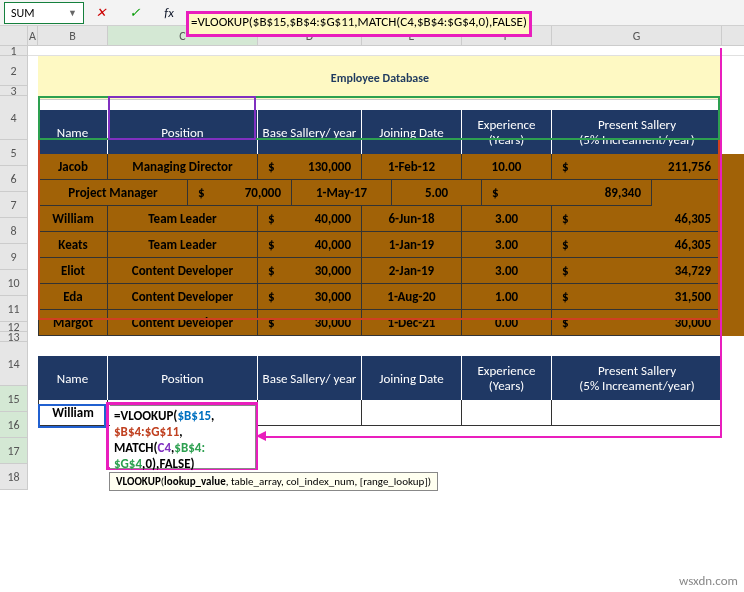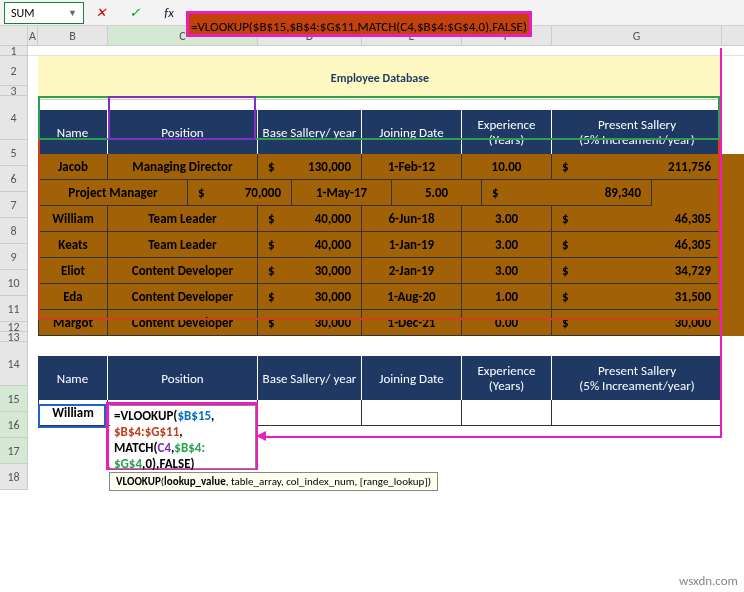--- a/index.html
+++ b/index.html
@@ -5,21 +5,21 @@
     * { margin: 0; padding: 0; box-sizing: border-box; }
     body { font-family: Calibri, Arial, sans-serif; font-size: 13px; background: #fff; width: 744px; height: 592px; overflow: hidden; position: relative; }
     
     .namebox-row { display: flex; align-items: center; height: 26px; border-bottom: 1px solid #d0d0d0; background: #f3f3f3; }
     .namebox { width: 80px; height: 22px; background: #fff; border: 1px solid #15803d; margin-left: 4px; padding: 2px 6px; font-size: 12px; display: flex; align-items: center; justify-content: space-between; }
     .namebox-chev { font-size: 9px; color: #666; }
     .fx-btn { width: 22px; height: 22px; margin: 0 6px; display: flex; align-items: center; justify-content: center; font-style: italic; color: #0f172a; cursor: pointer; }
     .fx-btn.cancel { color: #c00; }
     .fx-btn.confirm { color: #090; }
     .formula-bar-wrap { flex: 1; position: relative; }
-    .formula-highlight { position: absolute; left: 0; top: -2px; border: 3px solid #e91ebd; padding: 0 2px; height: 26px; display: flex; align-items: flex-end; font-size: 13px; background: #c2410c; }
+    .formula-highlight { position: absolute; left: 0; top: -2px; border: 3px solid #e91ebd; padding: 0 2px; height: 26px; display: flex; align-items: flex-start; font-size: 13px; background: #fef9c3; }
 
     .col-headers { display: flex; height: 20px; background: #e6e6e6; border-bottom: 1px solid #ccc; }
     .corner { width: 28px; border-right: 1px solid #ccc; background: #e6e6e6; }
     .col-h { text-align: center; color: #555; border-right: 1px solid #ccc; font-size: 12px; line-height: 20px; background: #e6e6e6; }
     .col-h.sel { background: #d4e8d4; }
     
     .sheet-area { display: flex; }
     .row-headers { width: 28px; }
     .row-h { text-align: center; color: #555; border-right: 1px solid #ccc; border-bottom: 1px solid #ccc; font-size: 12px; background: #e6e6e6; display: flex; align-items: center; justify-content: center; }
     .row-h.sel-range { background: #d4e8d4; }

